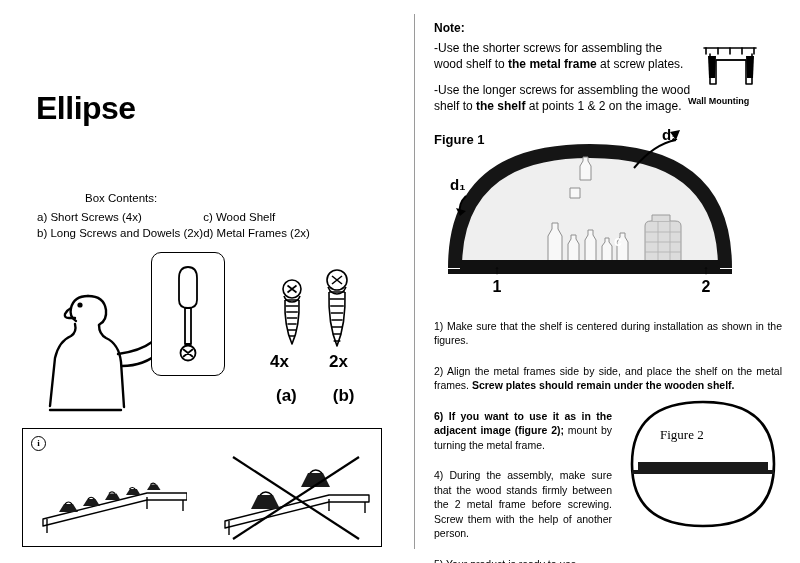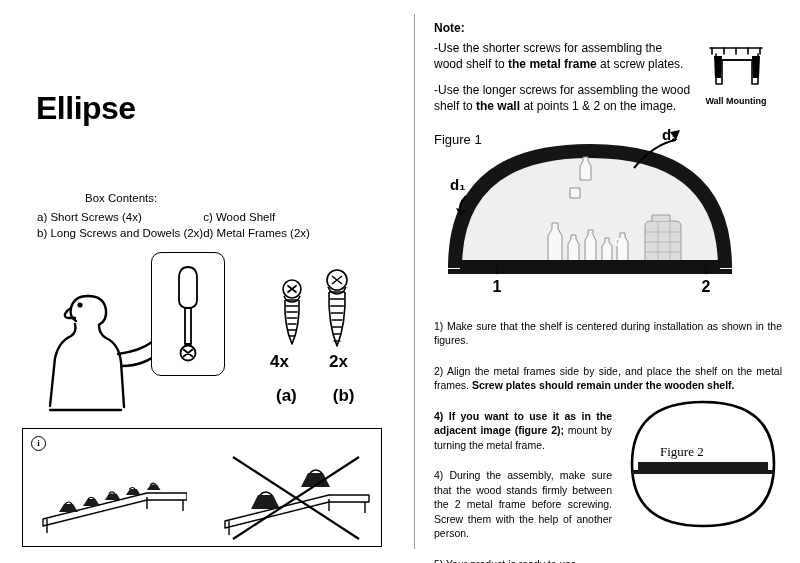--- a/index.html
+++ b/index.html
@@ -120,34 +120,33 @@
   }
   .note .hd { font-weight: bold; margin-bottom: 4px; }
   .note p { margin: 0 0 9px 0; }
   .note b { font-weight: bold; text-align: center; }
 
   .wall-mount {
     position: absolute;
     left: 688px;
     top: 44px;
     width: 96px;
-    text-align: center;
   }
   .wall-mount .cap {
     font-size: 9px;
     font-weight: bold;
     margin-top: 2px;
   }
 
   .fig1-label {
     position: absolute;
     left: 434px;
     top: 132px;
     font-size: 13px;
-    font-weight: normal;
+    font-weight: bold;
   }
   .fig1-wrap {
     position: absolute;
     left: 430px;
     top: 120px;
     width: 360px;
     height: 180px;
   }
   .fig1-nums {
     position: absolute;
@@ -197,21 +196,21 @@
   .fig2-wrap {
     position: absolute;
     left: 618px;
     top: 392px;
     width: 170px;
     height: 150px;
   }
   .fig2-label {
     position: absolute;
     left: 660px;
-    top: 444px;
+    top: 427px;
     font-size: 13px;
     font-family: "Liberation Serif", serif;
   }
 </style>
 </head>
 <body>
 
 <div class="page">
 
   <div class="divider"></div>
@@ -334,21 +333,21 @@
       <g stroke="#000" stroke-width="2.2">
         <path d="M18 8 l126 82"></path>
         <path d="M144 8 l-126 82"></path>
       </g>
     </svg>
   </div>
 
   <div class="note">
     <div class="hd">Note:</div>
     <p><span>-Use the shorter screws for assembling the wood shelf to </span><b>the metal frame</b><span> at screw plates.</span></p>
-    <p><span>-Use the longer screws for assembling the wood shelf to </span><b>the wall</b><span> at points 1 &amp; 2 on the image.</span></p>
+    <p><span>-Use the longer screws for assembling the wood shelf to </span><b>the shelf</b><span> at points 1 &amp; 2 on the image.</span></p>
   </div>
 
   <div class="wall-mount">
     <svg width="84" height="46" viewBox="0 0 84 46">
       <g fill="none" stroke="#000" stroke-width="1.6" stroke-linejoin="round" stroke-linecap="round">
         <path d="M16 4 l52 0"></path>
         <path d="M18 4 l0 6 M30 4 l0 6 M42 4 l0 6 M54 4 l0 6 M66 4 l0 6"></path>
         <path d="M22 10 l0 30 l6 0 l0 -24 l30 0 l0 24 l6 0 l0 -30"></path>
       </g>
       <g fill="#000">
@@ -411,21 +410,21 @@
   <div class="fig1-nums">
     <div class="arrow-up" style="left:57px;top:0px;">↑</div>
     <div class="num-mark" style="left:57px;top:16px;">1</div>
     <div class="arrow-up" style="left:266px;top:0px;">↑</div>
     <div class="num-mark" style="left:266px;top:16px;">2</div>
   </div>
 
   <div class="steps">
     <p>1) Make sure that the shelf is centered during installation as shown in the figures.</p>
     <p><span>2) Align the metal frames side by side, and place the shelf on the metal frames. </span><b>Screw plates should remain under the wooden shelf.</b></p>
-    <p class="step-narrow"><b>4) If you want to use it as in the adjacent image (figure 2);</b><span> mount by turning the metal frame.</span></p>
+    <p class="step-narrow"><b>6) If you want to use it as in the adjacent image (figure 2);</b><span> mount by turning the metal frame.</span></p>
     <p class="step-narrow">4) During the assembly, make sure that the wood stands firmly between the 2 metal frame before screwing. Screw them with the help of another person.</p>
     <p class="step-narrow">5) Your product is ready to use.</p>
   </div>
 
   <svg class="fig2-wrap" viewBox="0 0 170 150">
     <path d="M14 72 q0 -62 71 -62 q71 0 71 62 q0 62 -71 62 q-71 0 -71 -62 z" fill="none" stroke="#000" stroke-width="2.6"></path>
     <path d="M20 70 l130 0 l0 8 l-130 0 z" fill="#1a1a1a"></path>
     <path d="M14 78 l142 0 l0 4 l-142 0 z" fill="#1a1a1a"></path>
   </svg>
   <div class="fig2-label">Figure 2</div>

